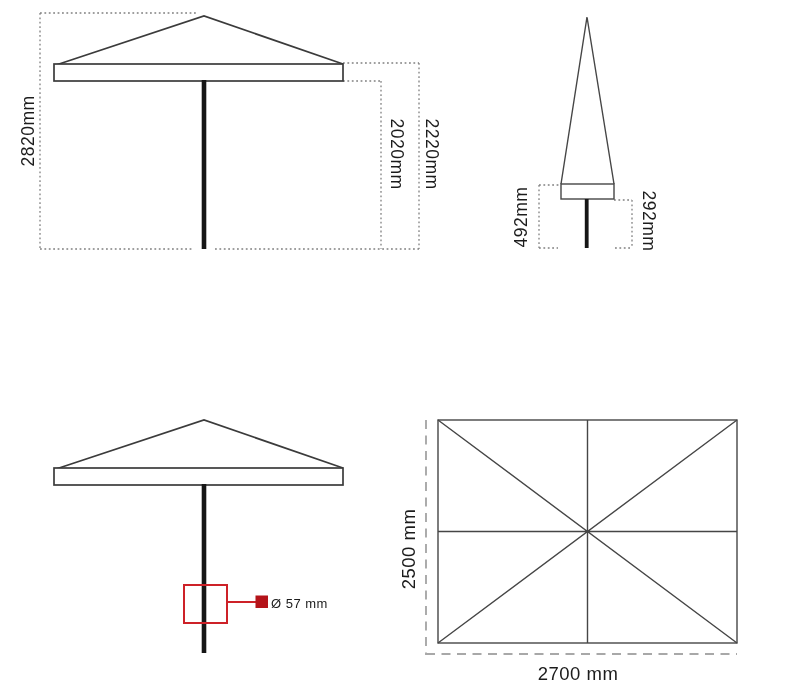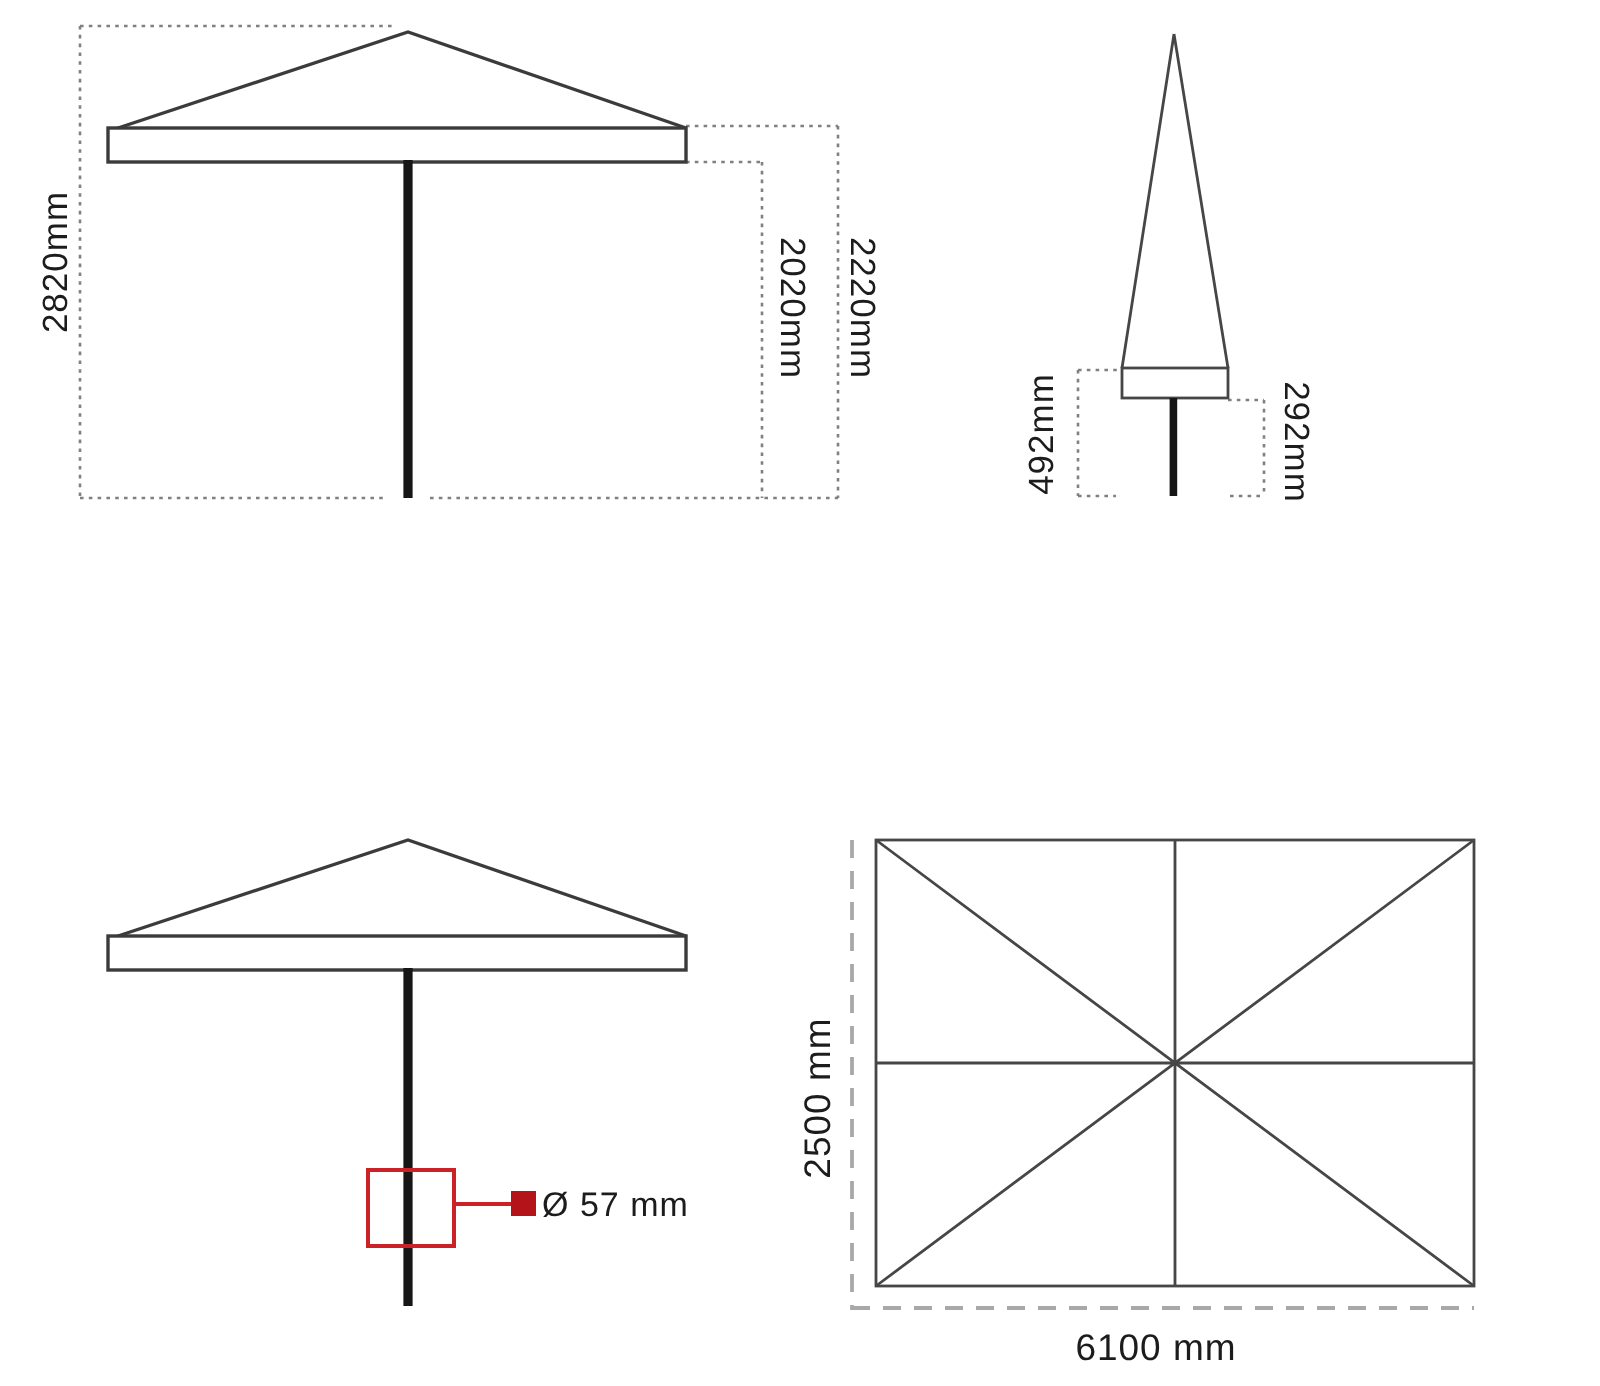--- a/index.html
+++ b/index.html
@@ -27,21 +27,21 @@
     letter-spacing:0.5px;
     color:#1c1c1c;
     white-space:nowrap;
     transform:translate(-50%,-50%);
   }
   .dim.ccw{transform:translate(-50%,-50%) rotate(-90deg);}
   .dim.cw{transform:translate(-50%,-50%) rotate(90deg);}
   .dim.big{font-size:18.5px;}
   .dia-label{
     position:absolute;
-    font-size:17px;
+    font-size:13px;
     letter-spacing:0.5px;
     color:#1c1c1c;
     white-space:nowrap;
     transform:translate(0,-50%);
   }
 </style>
 </head>
 <body>
 
 <div class="canvas">
@@ -95,15 +95,15 @@
   <div class="dim cw" style="left:431px;top:154px">2220mm</div>
 
   <div class="dim ccw" style="left:521px;top:217px">492mm</div>
 
   <div class="dim cw" style="left:648px;top:221px">292mm</div>
 
   <div class="dia-label" style="left:271px;top:603px">Ø 57 mm</div>
 
   <div class="dim ccw big" style="left:409px;top:549px">2500 mm</div>
 
-  <div class="dim big" style="left:578px;top:674px">6100 mm</div>
+  <div class="dim big" style="left:578px;top:674px">2700 mm</div>
 
 </div>
 
 </body></html>

